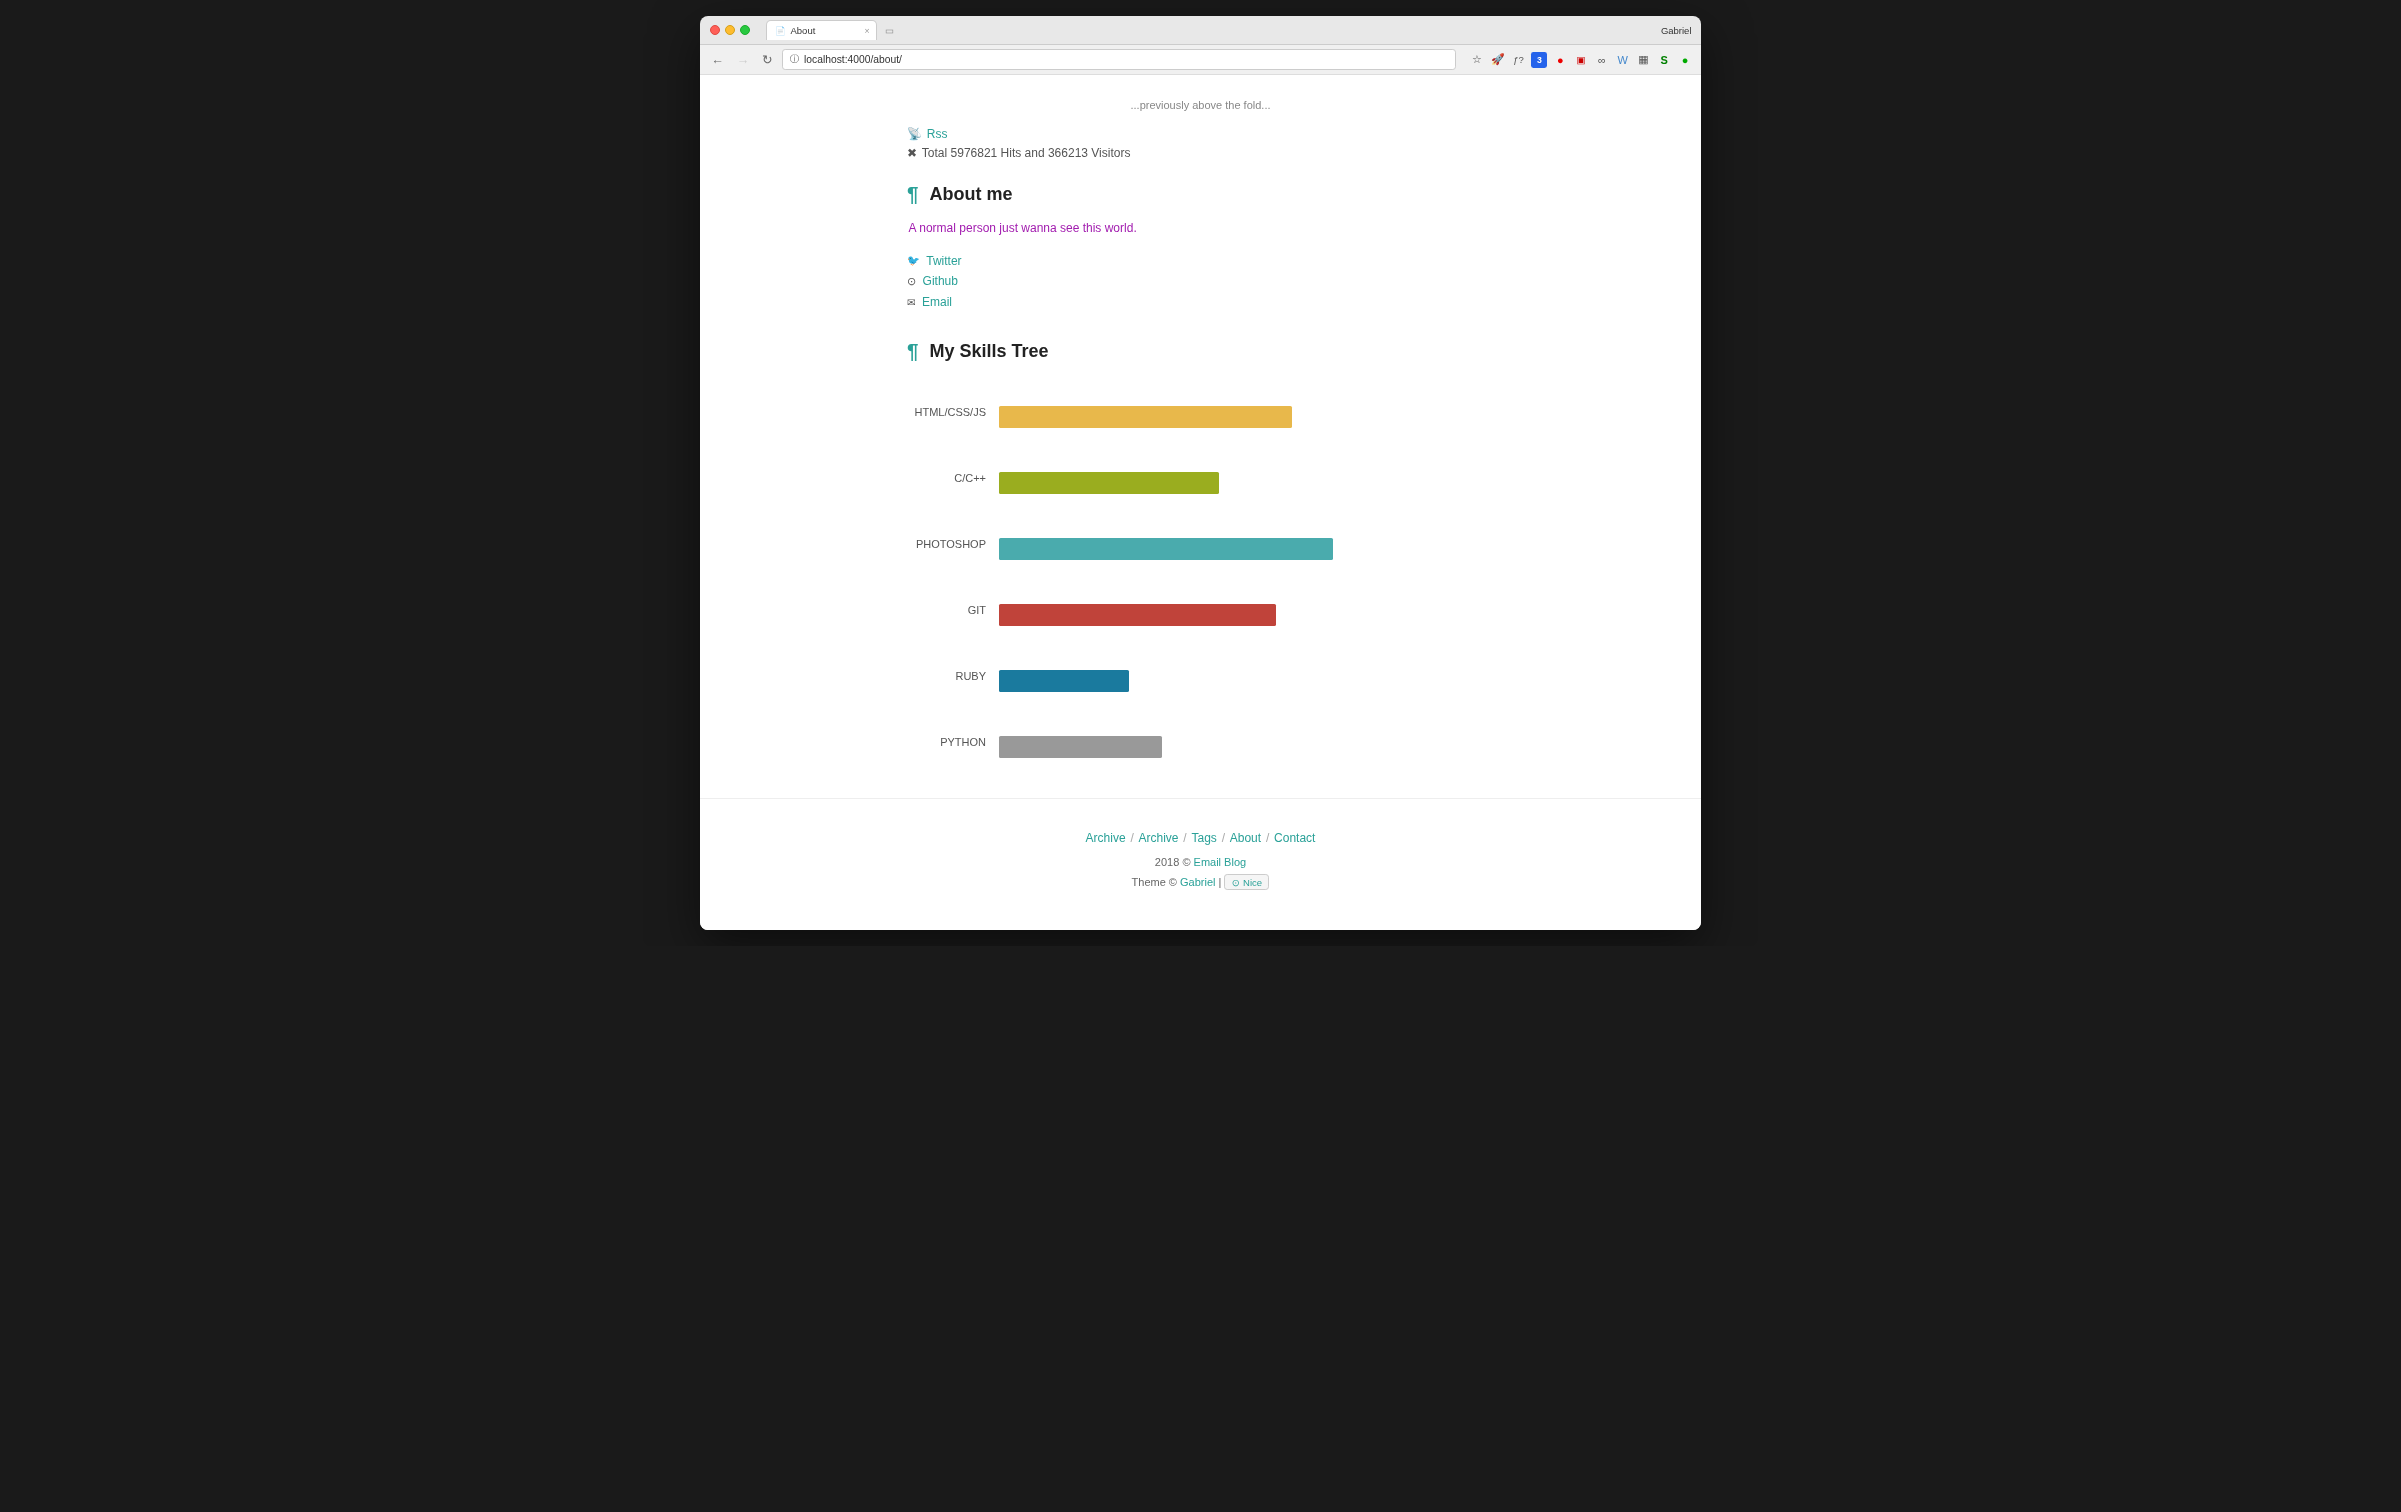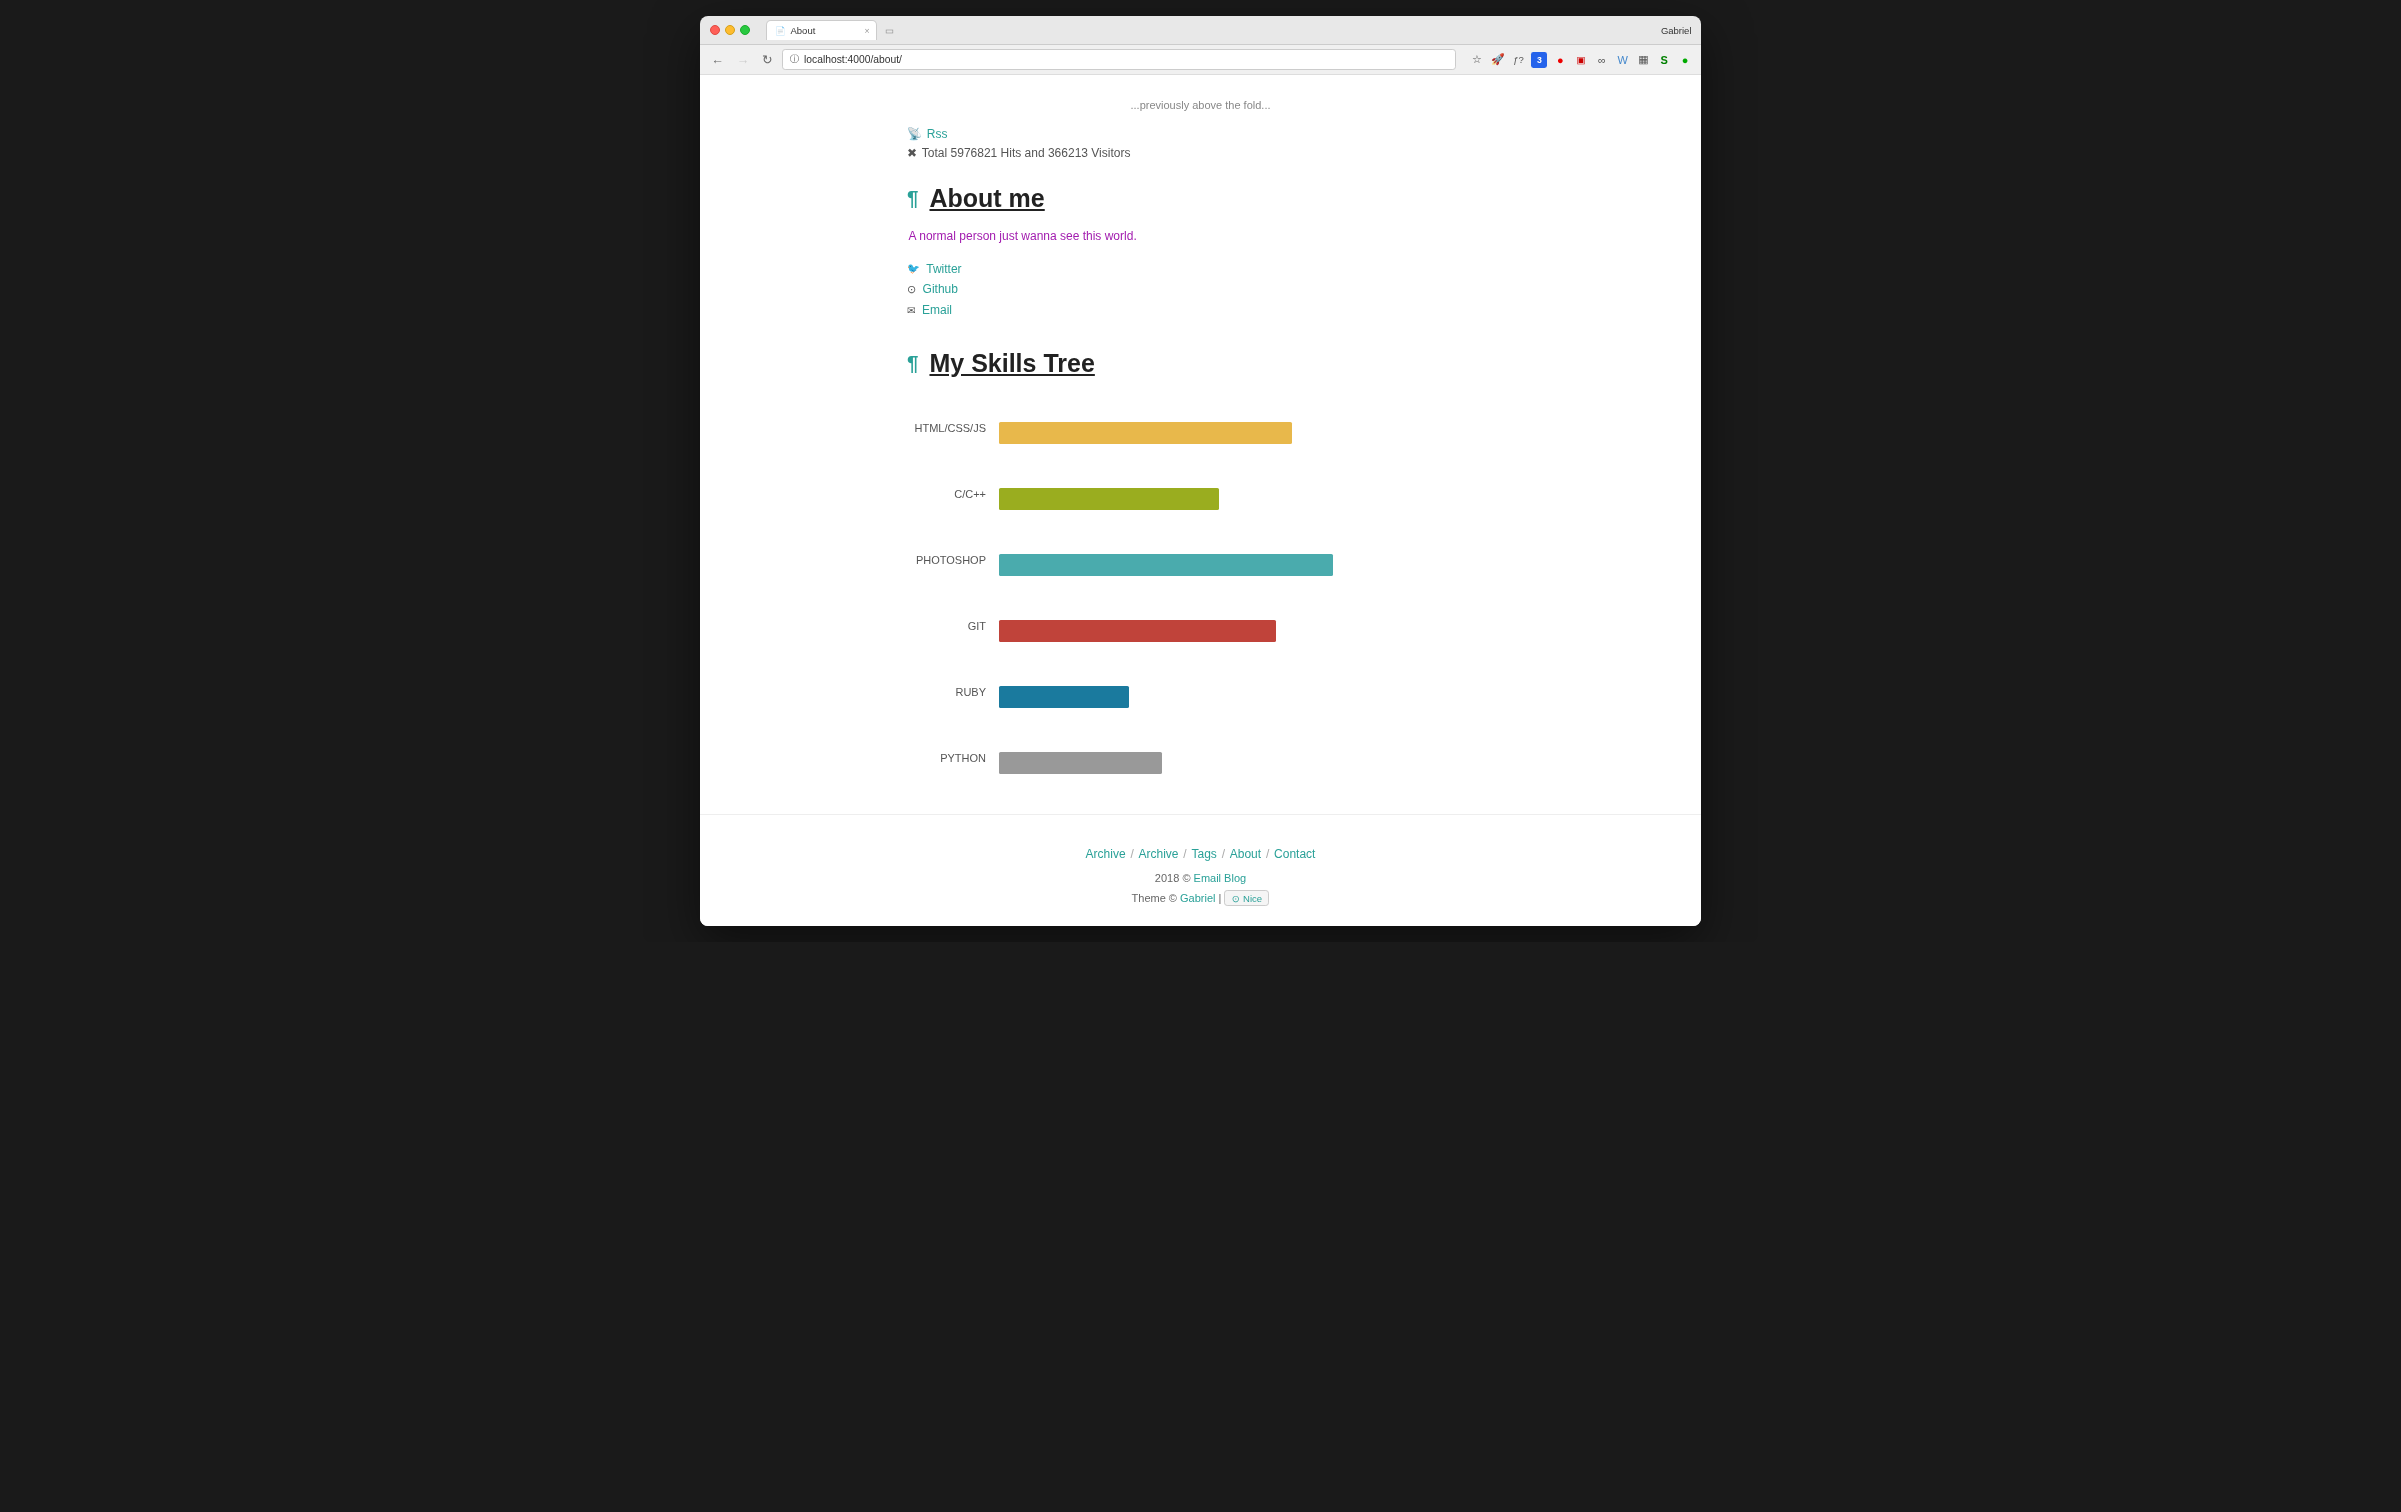--- a/index.html
+++ b/index.html
@@ -209,24 +209,23 @@
     }
 
     .pilcrow {
       color: #2aa198;
       font-size: 20.6px;
       font-weight: bold;
       line-height: 1;
     }
 
     .section-title {
-      font-size: 25px;
+      font-size: 18px;
       font-weight: bold;
       color: #222;
-      text-decoration: underline;
     }
 
     
     .about-description {
       font-size: 12px;
       color: #a21caf;
       margin-bottom: 19px;
       margin-left: 1.6px;
     }
 
@@ -278,21 +277,21 @@
     }
 
     .skill-bar {
       height: 22px;
       border-radius: 1.6px;
     }
 
     
     .page-footer {
       background: white;
-      padding: 32px 16px 20px;
+      padding: 32px 16px 40px;
       text-align: center;
       border-top: 0.8px solid #eee;
     }
 
     .footer-nav {
       display: flex;
       justify-content: center;
       align-items: center;
       gap: 4.8px;
       margin-bottom: 11px;

